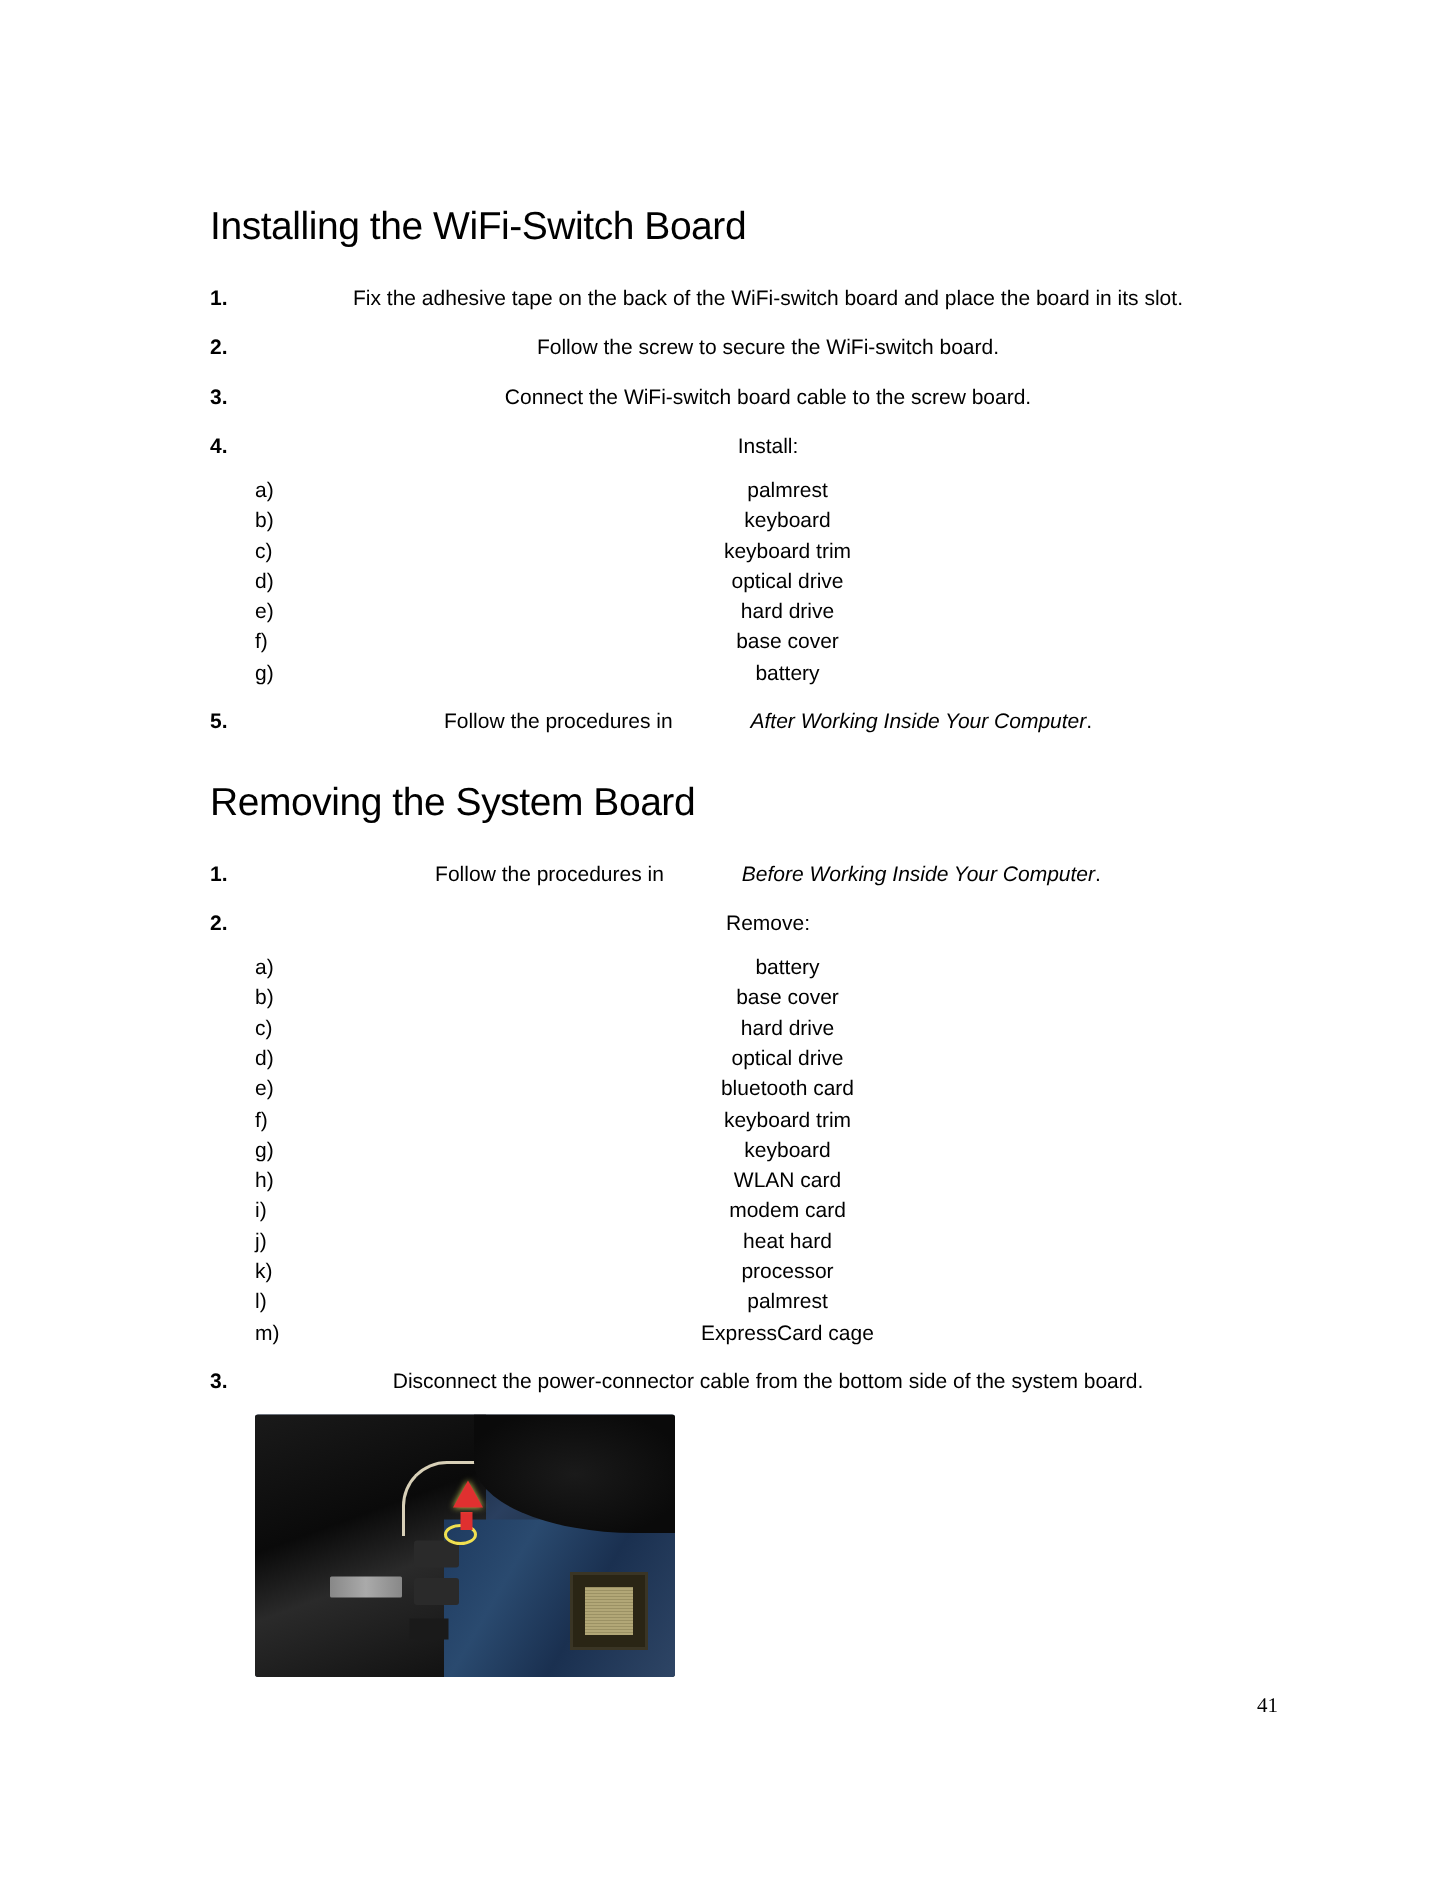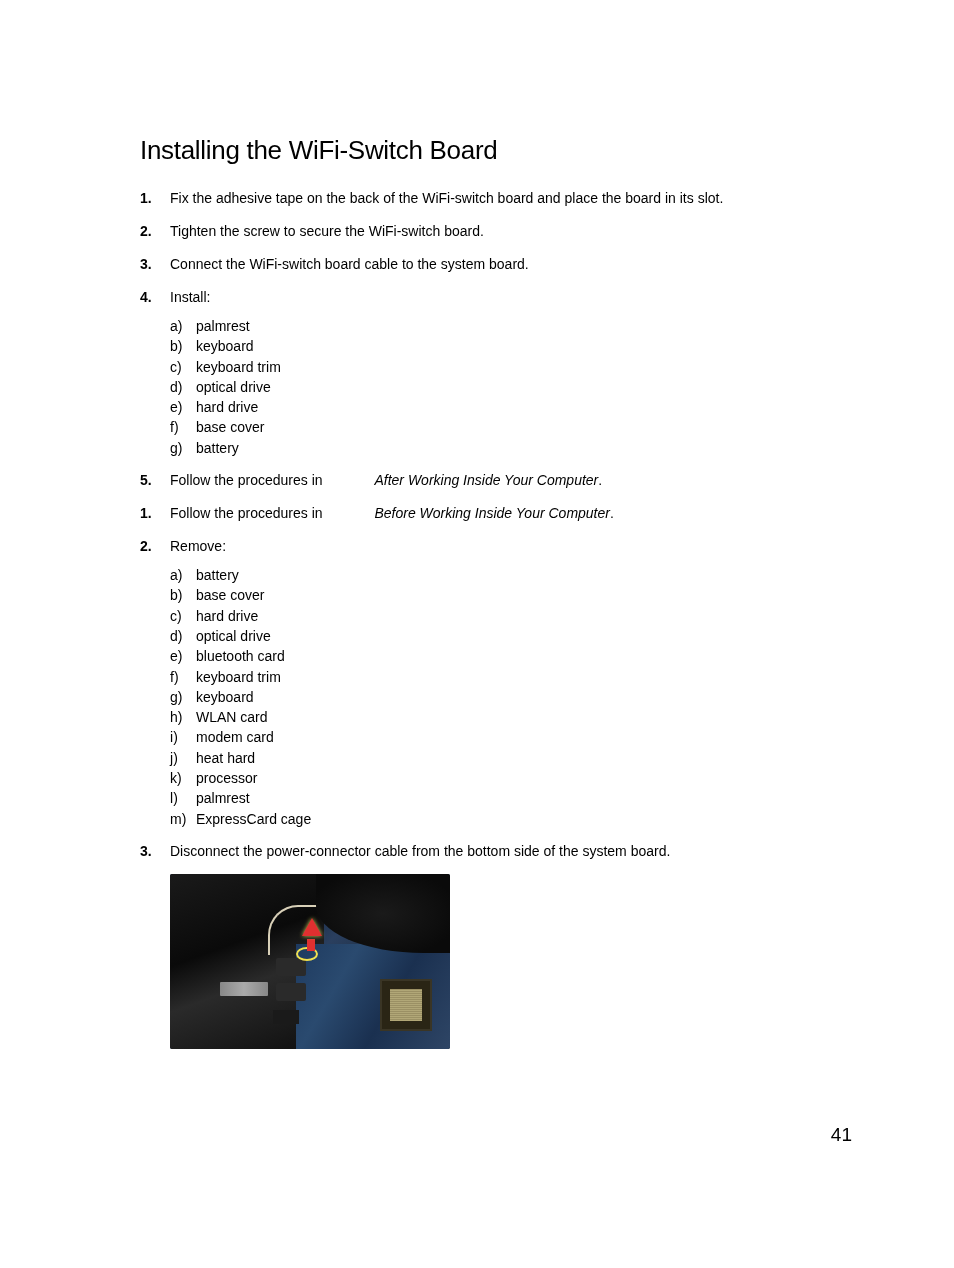--- a/index.html
+++ b/index.html
@@ -21,20 +21,21 @@
     h1 {
       font-size: 26px;
       font-weight: normal;
       margin-bottom: 22px;
       letter-spacing: -0.3px;
     }
     .numbered-list {
       list-style: none;
       counter-reset: step;
       margin-left: 0;
+      text-align: center;
     }
     .numbered-list > li {
       counter-increment: step;
       position: relative;
       padding-left: 30px;
       margin-bottom: 12px;
       font-size: 14px;
       line-height: 1.5;
     }
     .numbered-list > li::before {
@@ -183,50 +184,52 @@
       bottom: 30%;
       width: 48px;
       height: 14px;
       background: linear-gradient(90deg, #888 0%, #aaa 50%, #888 100%);
       border-radius: 1px;
     }
     .page-number {
       position: absolute;
       bottom: 122px;
       right: 102px;
-      font-size: 19px;
+      font-size: 14px;
+      font-family: Liberation Serif, serif;
     }
   </style>
 </head>
 <body>
 
 <div class="page">
   <h1>Installing the WiFi-Switch Board</h1>
 
   <ol class="numbered-list">
     <li>Fix the adhesive tape on the back of the WiFi-switch board and place the board in its slot.</li>
-    <li>Tighten the screw to secure the WiFi-switch board.</li>
-    <li>Connect the WiFi-switch board cable to the system board.</li>
+    <li>Follow the screw to secure the WiFi-switch board.</li>
+    <li>Connect the WiFi-switch board cable to the screw board.</li>
     <li>
       <span>Install:</span>
       <ol class="alpha-list">
         <li>palmrest</li>
         <li>keyboard</li>
         <li>keyboard trim</li>
         <li>optical drive</li>
         <li>hard drive</li>
         <li>base cover</li>
         <li>battery</li>
       </ol>
     </li>
     <li>
       <span>Follow the procedures in </span><span class="italic">After Working Inside Your Computer</span><span>.</span>
     </li>
   </ol>
 
+  <h1 class="section2">Removing the System Board</h1>
 
   <ol class="numbered-list">
     <li>
       <span>Follow the procedures in </span><span class="italic">Before Working Inside Your Computer</span><span>.</span>
     </li>
     <li>
       <span>Remove:</span>
       <ol class="alpha-list">
         <li>battery</li>
         <li>base cover</li>

